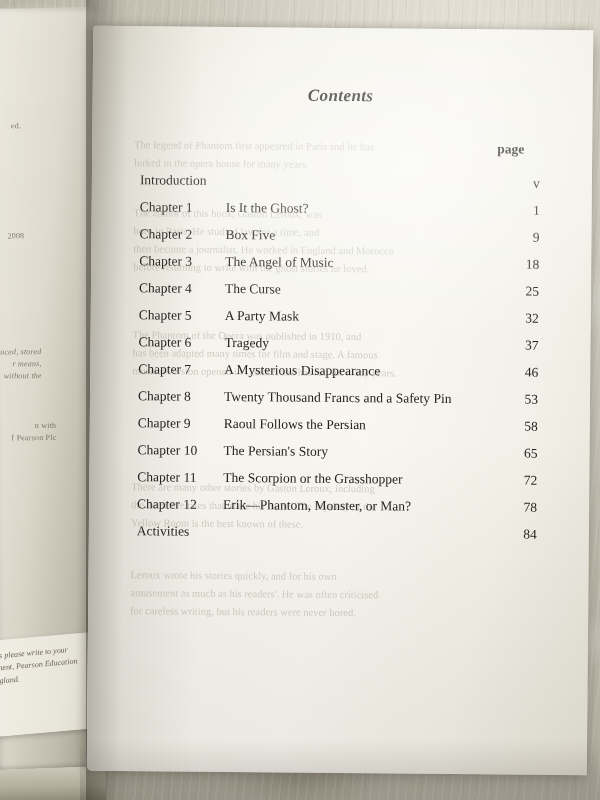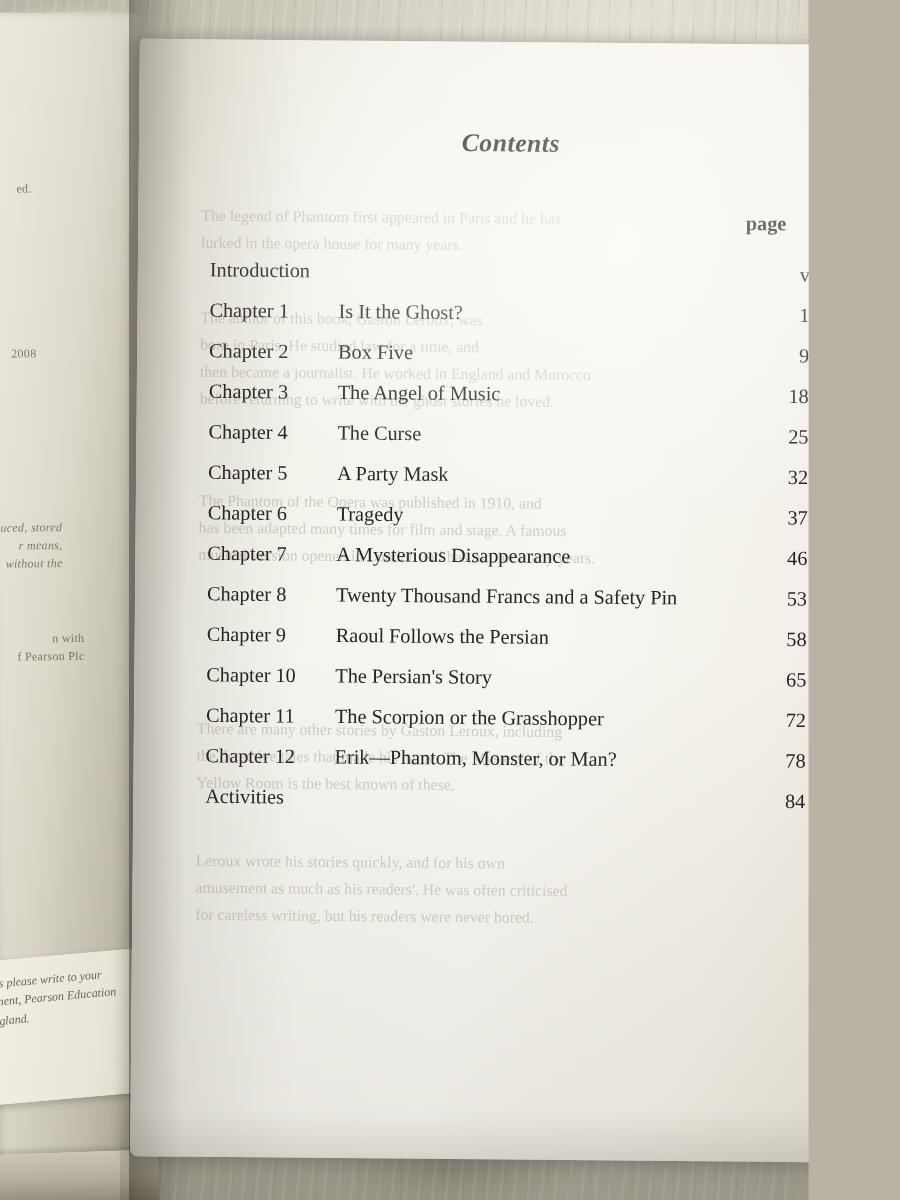--- a/index.html
+++ b/index.html
@@ -9,26 +9,25 @@
   body {
     width: 600px;
     height: 800px;
     overflow: hidden;
     font-family: "Liberation Serif", serif;
     background: #b9b2a5;
   }
 
   #scene {
     position: relative;
-    width: 496px;
+    width: 600px;
     height: 800px;
     overflow: hidden;
     background:
       radial-gradient(ellipse at 78% 14%, #e9e6da 0%, #d7d3c6 26%, #c3bfb1 52%, #a9a496 100%);
-    padding-left: 43px;
   }
 
   
   .desk-tex {
     position: absolute;
     inset: 0;
     background-image:
       radial-gradient(ellipse 120px 40px at 40px 30px, rgba(255,255,255,0.55), rgba(255,255,255,0) 70%),
       radial-gradient(ellipse 90px 30px at 520px 40px, rgba(255,255,255,0.4), rgba(255,255,255,0) 70%),
       radial-gradient(ellipse 140px 60px at 560px 300px, rgba(255,255,255,0.35), rgba(255,255,255,0) 70%),

